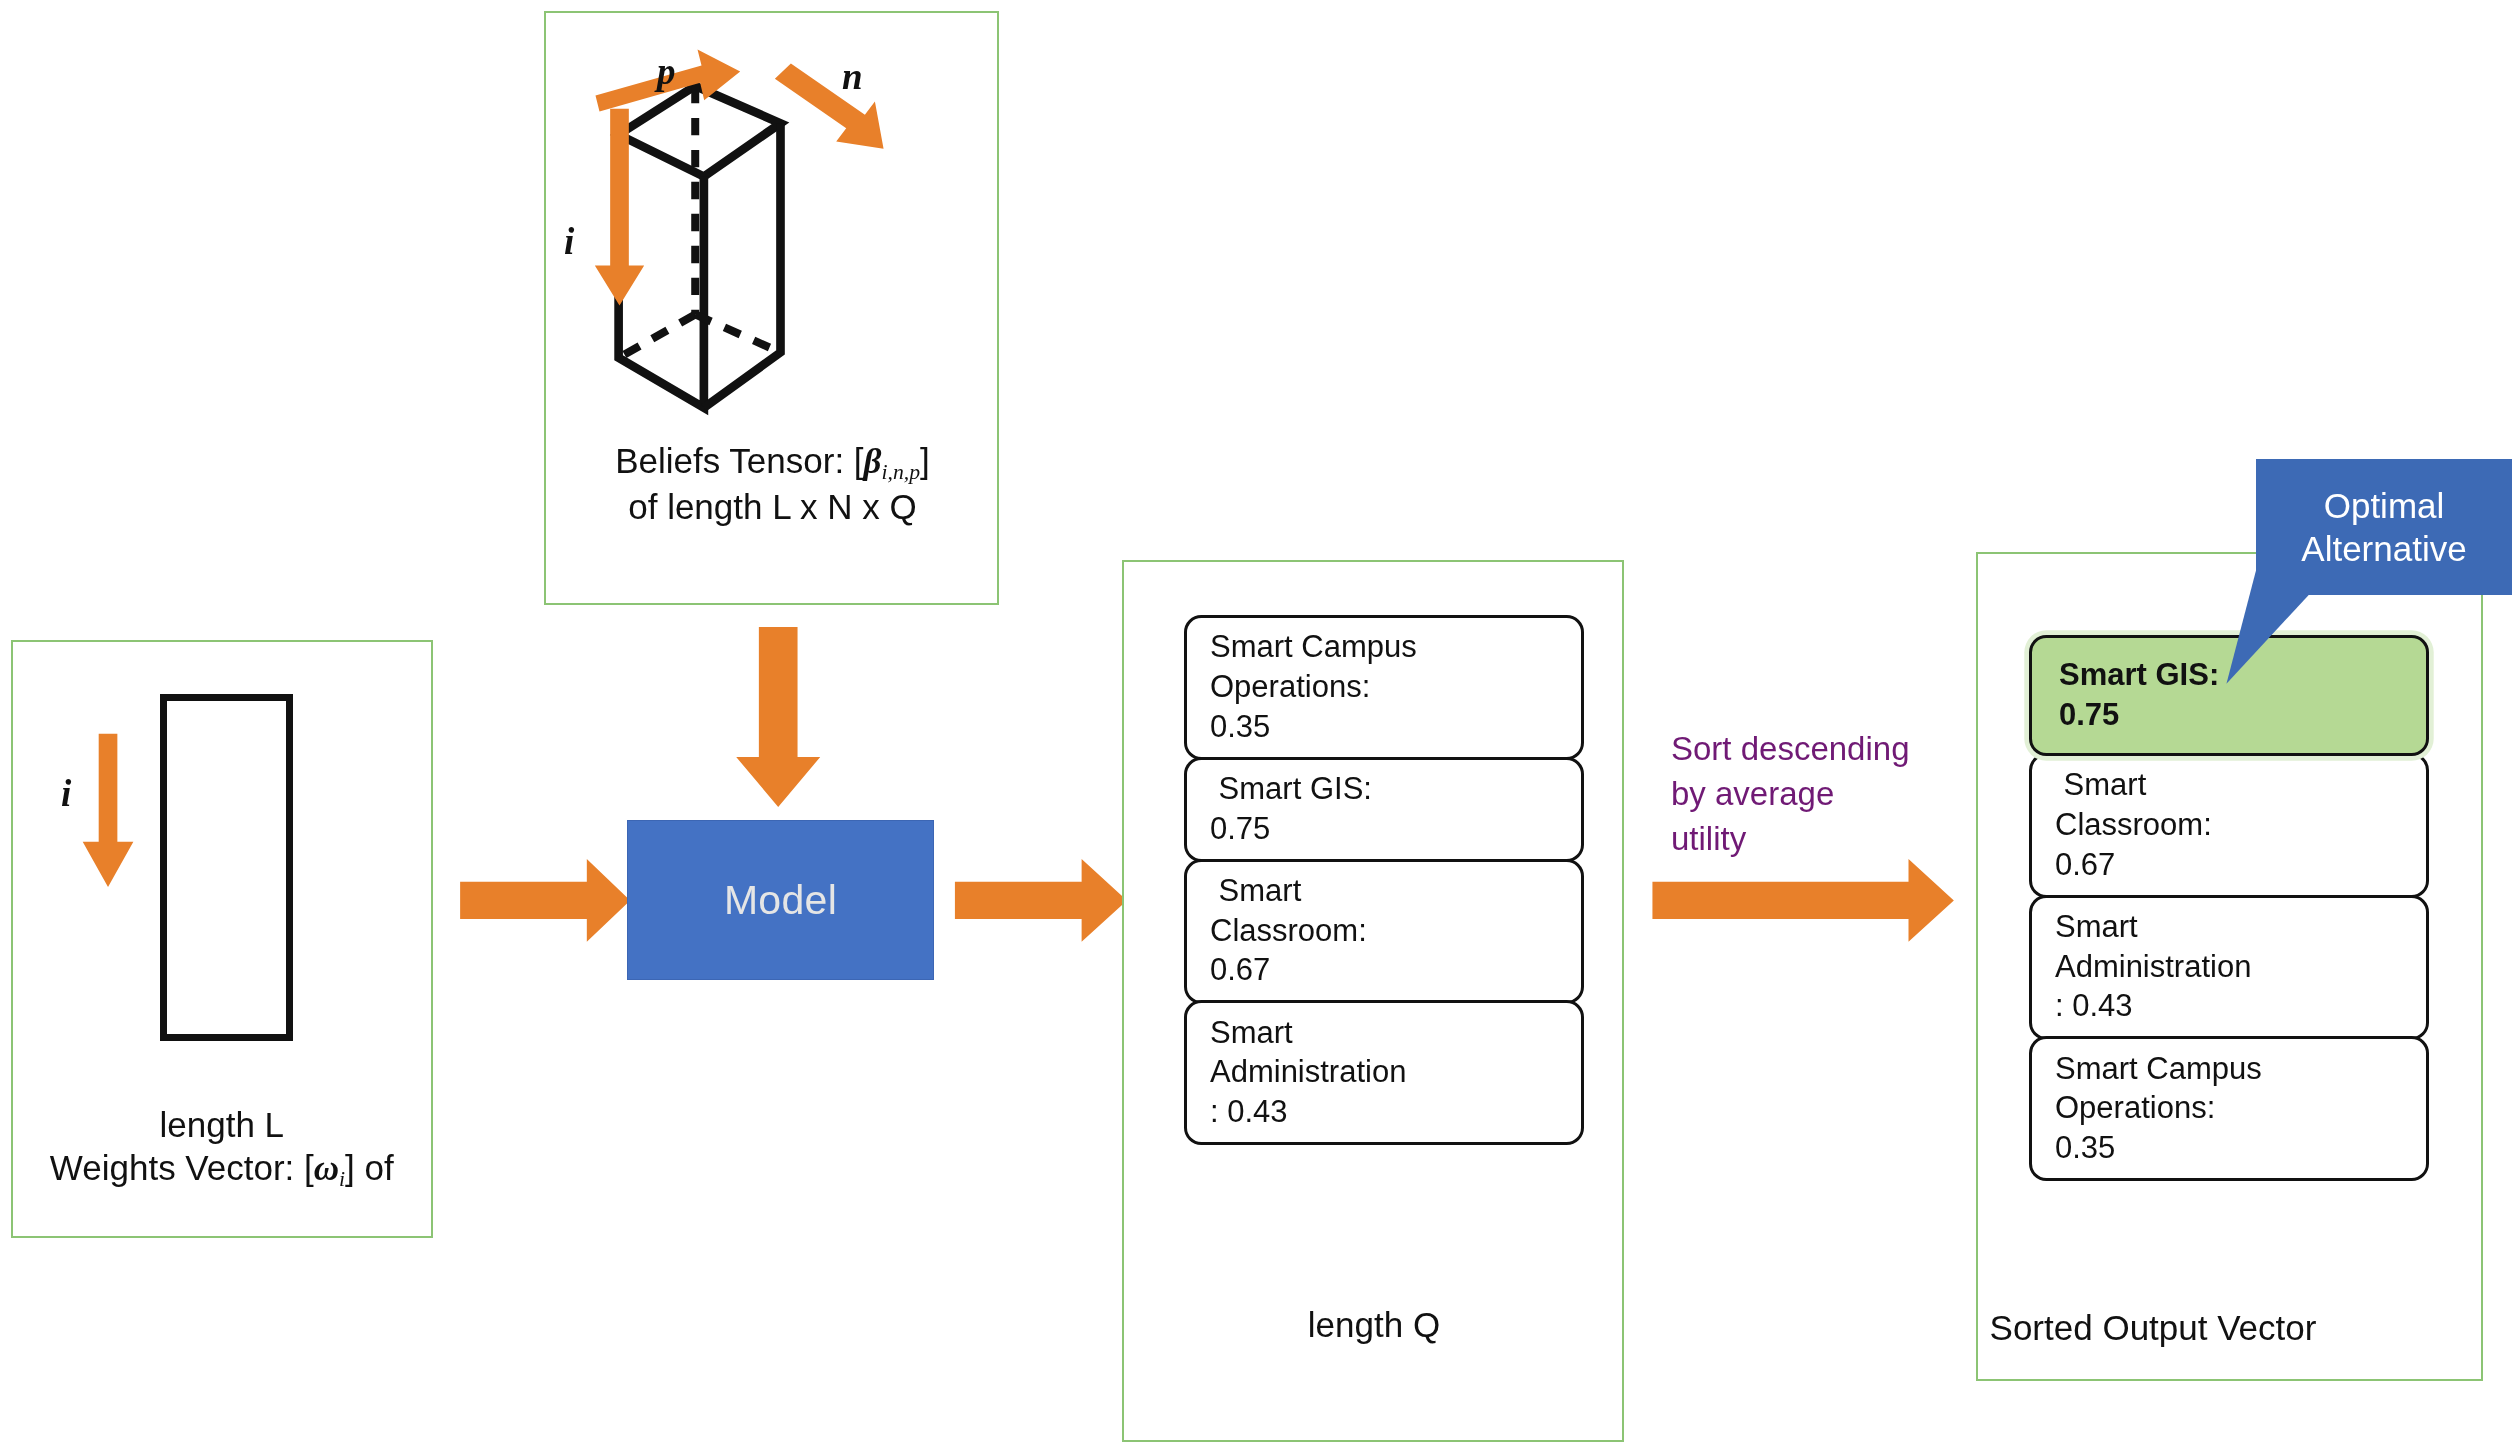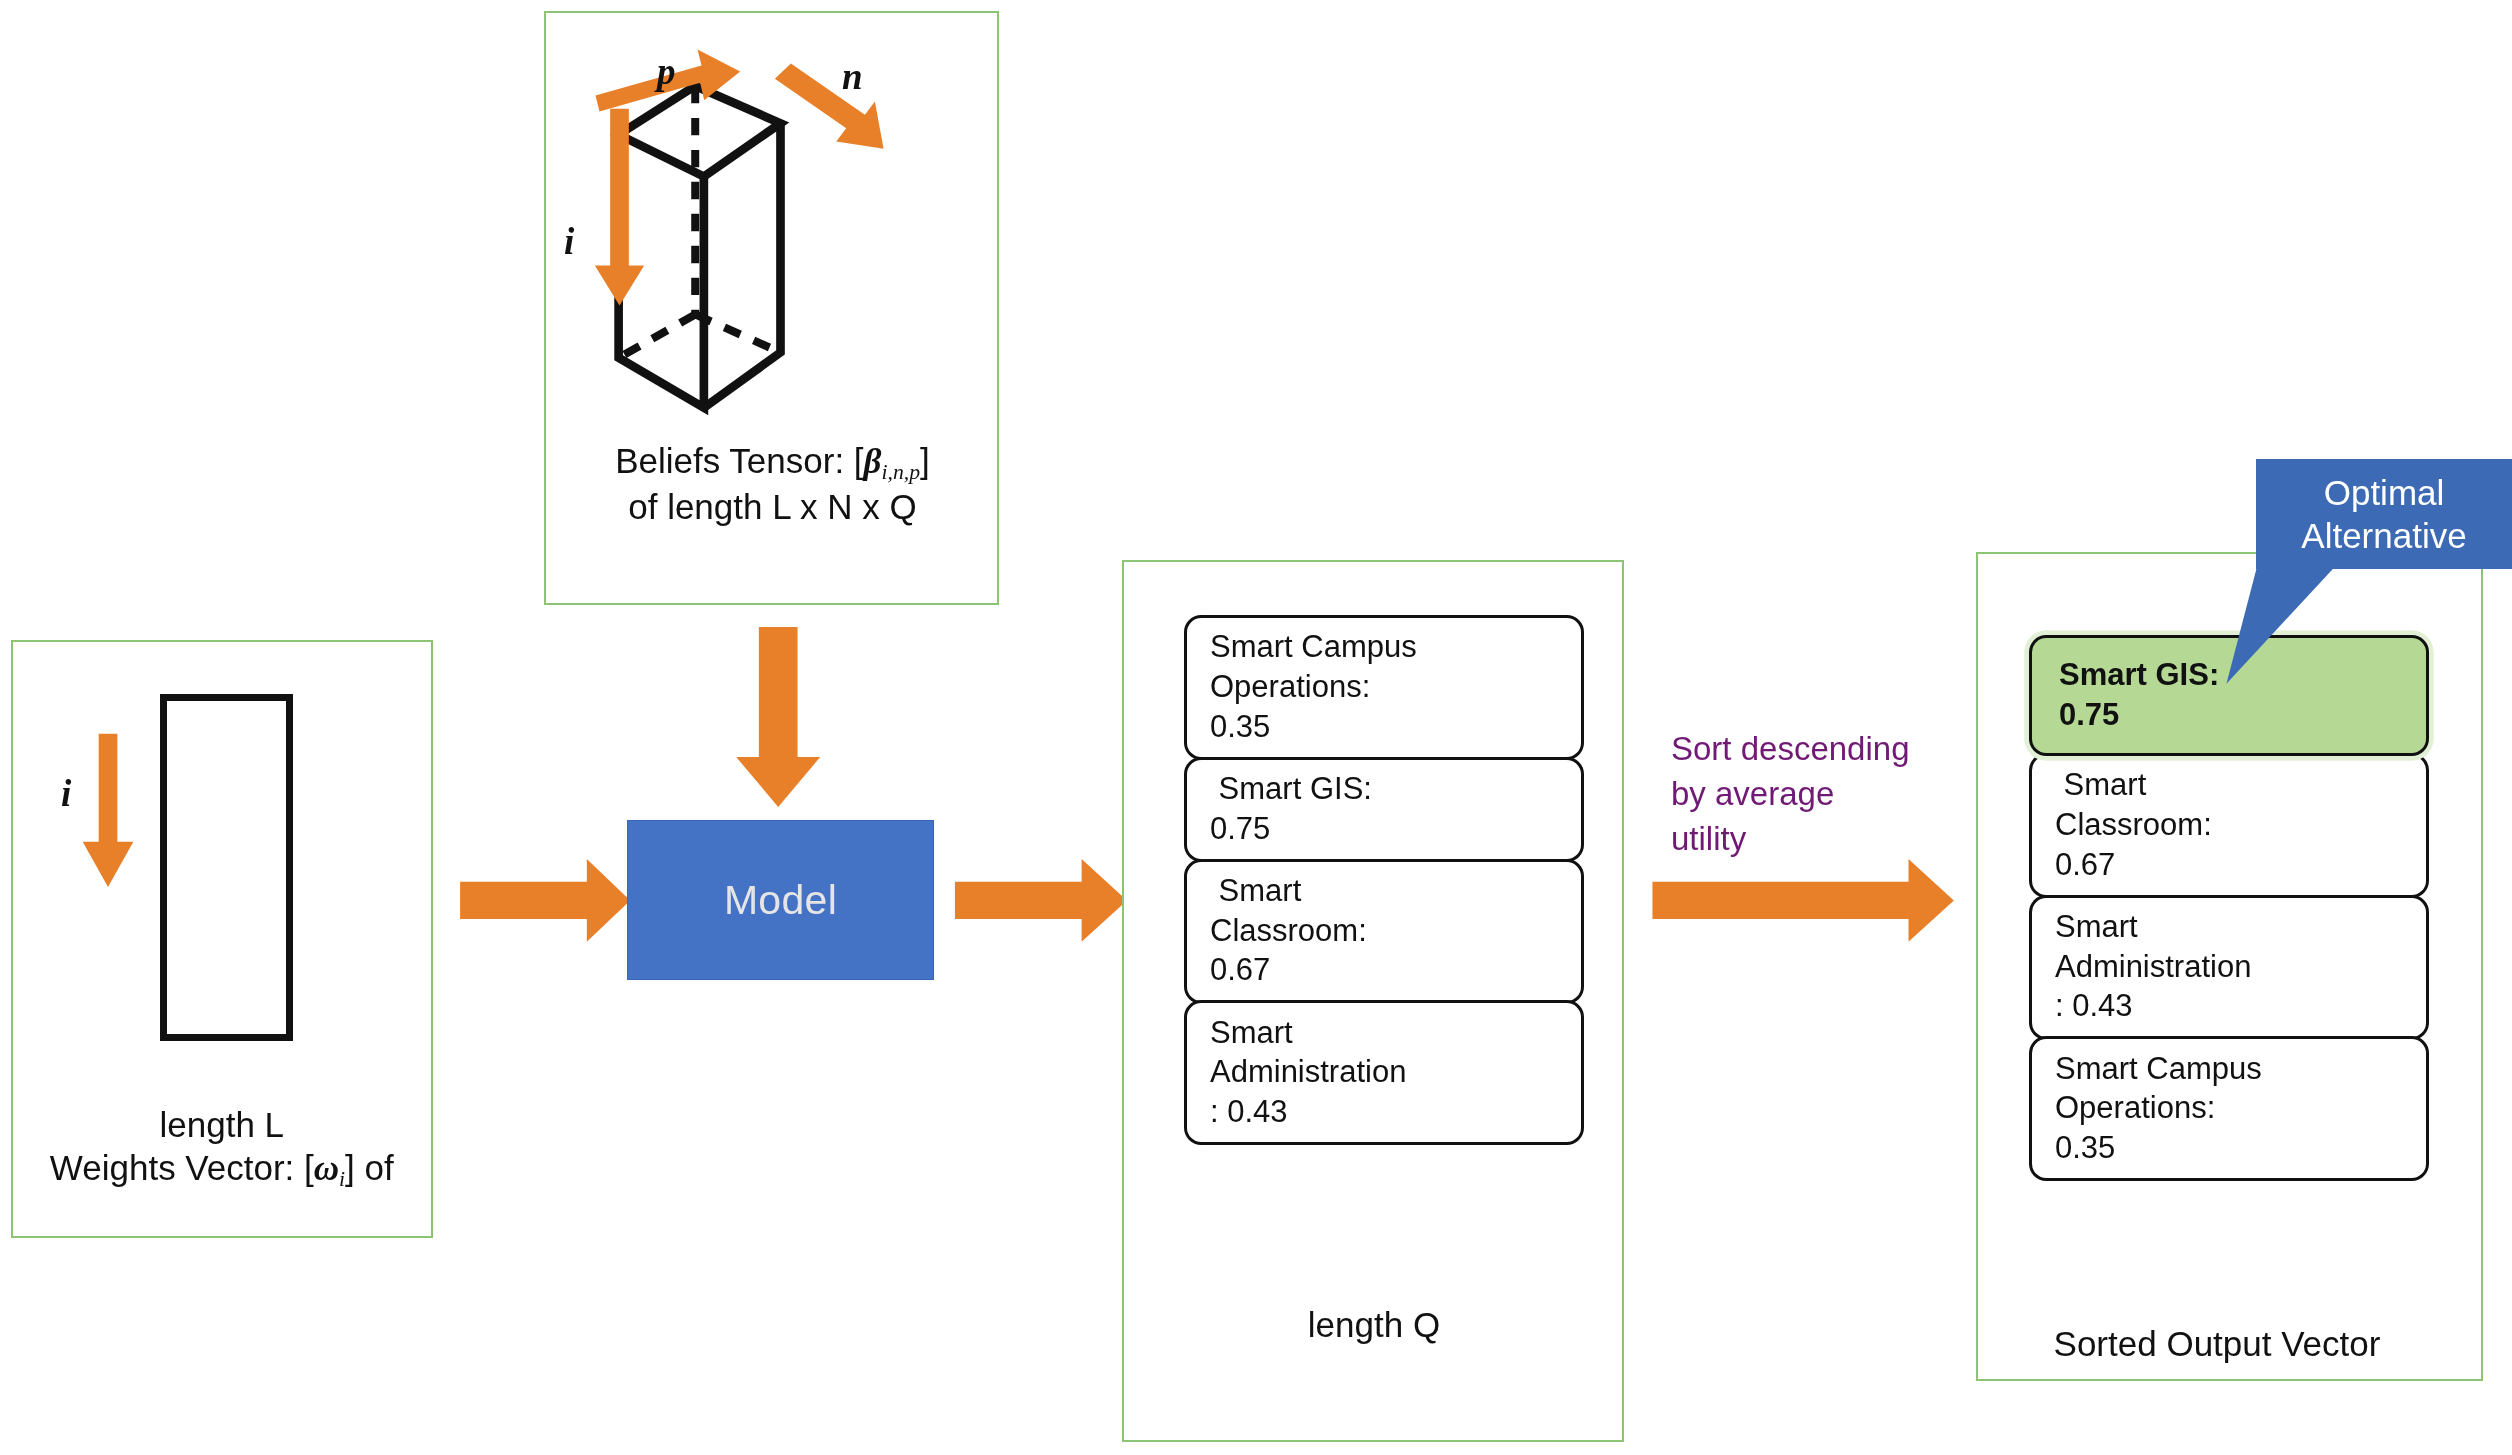--- a/index.html
+++ b/index.html
@@ -87,21 +87,21 @@
   .card-line{white-space:pre;}
 
   
   #sort-label{
     position:absolute;left:1671px;top:727px;width:287px;
     font-size:33px;line-height:1.36;color:#701a75;
   }
 
   
   #callout{
-    position:absolute;left:2256px;top:459px;width:256px;height:110px;
+    position:absolute;left:2256px;top:459px;width:256px;height:136px;
     background:#3d6ab5;color:#ffffff;
     font-size:35px;line-height:1.24;text-align:center;
     display:flex;flex-direction:column;align-items:center;justify-content:center;
     box-sizing:border-box;padding:4px 6.7px;
     z-index:8;
   }
   #callout-tail{position:absolute;left:2221px;top:564px;width:213px;height:123px;z-index:7;}
 
   
   .arrow-layer{position:absolute;left:0;top:0;width:2512px;height:1456px;pointer-events:none;}
@@ -236,21 +236,21 @@
         <div class="card-line">Administration</div>
         <div class="card-line">: 0.43</div>
       </div>
       <div class="card">
         <div class="card-line">Smart Campus</div>
         <div class="card-line">Operations:</div>
         <div class="card-line">0.35</div>
       </div>
     </div>
 
-  <div class="caption" style="left:1967px;top:1307px;width:500px;margin-top:16px;">
+  <div class="caption" style="left:1903px;top:1307px;width:500px;">
     <div>Sorted Output Vector</div>
   </div>
 
   <svg id="callout-tail" viewBox="0 0 320 185">
     <polygon points="55,0 175,0 8,180" fill="#3d6ab5"></polygon>
   </svg>
   <div id="callout">
     <div>Optimal</div>
     <div>Alternative</div>
   </div>

